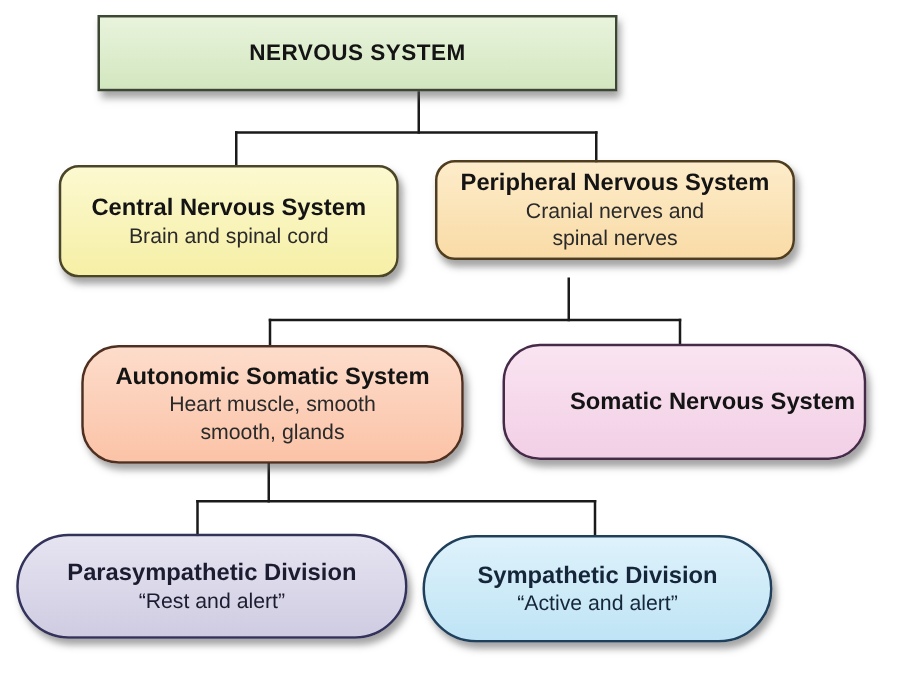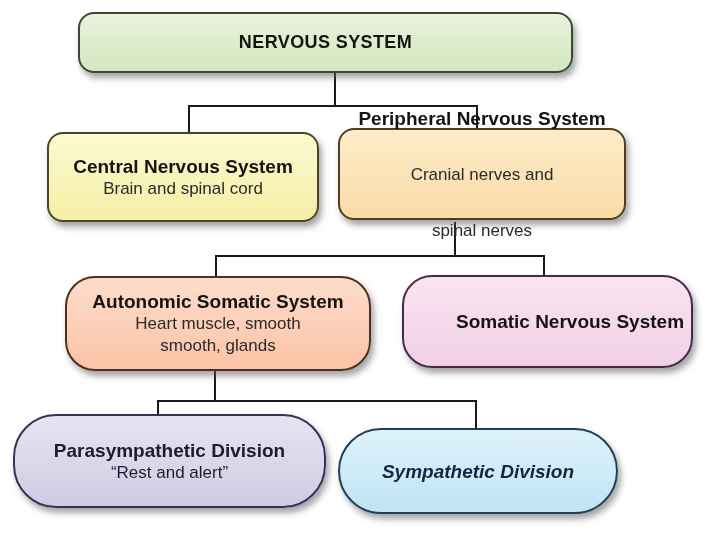--- a/index.html
+++ b/index.html
@@ -50,66 +50,64 @@
     color: #141414;
     line-height: 23px;
   }
   .node .subtitle {
     font-size: 17px;
     color: #2a2a2a;
     line-height: 22px;
   }
 
   #n-root {
-    left: 78px; top: 12px; width: 495px; height: 61px;
-    border-radius: 16px;
+    left: 78px; top: 12px; width: 416px; height: 61px;
+    border-radius: 0;
     background: linear-gradient(#e9f3dc, #d2e7bf);
     border: 2.5px solid #3c4733;
   }
   #n-root .title { font-size: 18px; letter-spacing: 0.4px; }
 
   #n-central {
     left: 47px; top: 132px; width: 272px; height: 90px;
     border-radius: 16px;
     background: linear-gradient(#fcf9d0, #f6efa6);
     border: 2.5px solid #4a4526;
   }
   #n-peripheral {
-    left: 338px; top: 128px; width: 288px; height: 92px;
+    left: 348px; top: 128px; width: 288px; height: 80px;
     border-radius: 16px;
     background: linear-gradient(#fdecca, #f9dba6);
     border: 2.5px solid #503d1e;
-    gap: 34px;
   }
   #n-autonomic {
     left: 65px; top: 276px; width: 306px; height: 95px;
     border-radius: 30px;
     background: linear-gradient(#fddccb, #fbc3a7);
     border: 2.5px solid #4f2f20;
   }
   #n-somatic {
     left: 402px; top: 275px; width: 291px; height: 93px;
     border-radius: 30px;
     background: linear-gradient(#fae4f1, #f2cfe6);
     border: 2.5px solid #452b48;
     padding-left: 45px;
   }
   #n-parasympathetic {
-    left: 13px; top: 414px; width: 313px; height: 94px;
+    left: 13px; top: 427px; width: 313px; height: 84px;
     border-radius: 43px;
     background: linear-gradient(#e6e4f1, #cfcce2);
     border: 2.5px solid #32325a;
   }
   #n-parasympathetic .title, #n-parasympathetic .subtitle { color: #1c1c30; }
   #n-sympathetic {
     left: 338px; top: 428px; width: 280px; height: 86px;
     border-radius: 43px;
     background: linear-gradient(#def2fb, #bfe4f5);
     border: 2.5px solid #1f3f5a;
-    font-style: italic;
   }
   #n-sympathetic .title, #n-sympathetic .subtitle { color: #12233b; color: #16263a; }
 </style>
 </head>
 <body>
 
 <div class="canvas">
 
   <div class="line" id="c1v"></div>
   <div class="line" id="c1h"></div>
@@ -149,15 +147,16 @@
     <div class="title">Somatic Nervous System</div>
   </div>
 
   <div class="node" id="n-parasympathetic">
     <div class="title">Parasympathetic Division</div>
     <div class="subtitle">“Rest and alert”</div>
   </div>
 
   <div class="node" id="n-sympathetic">
     <div class="title">Sympathetic Division</div>
+    <div class="subtitle">“Active and alert”</div>
   </div>
 
 </div>
 
 </body></html>

